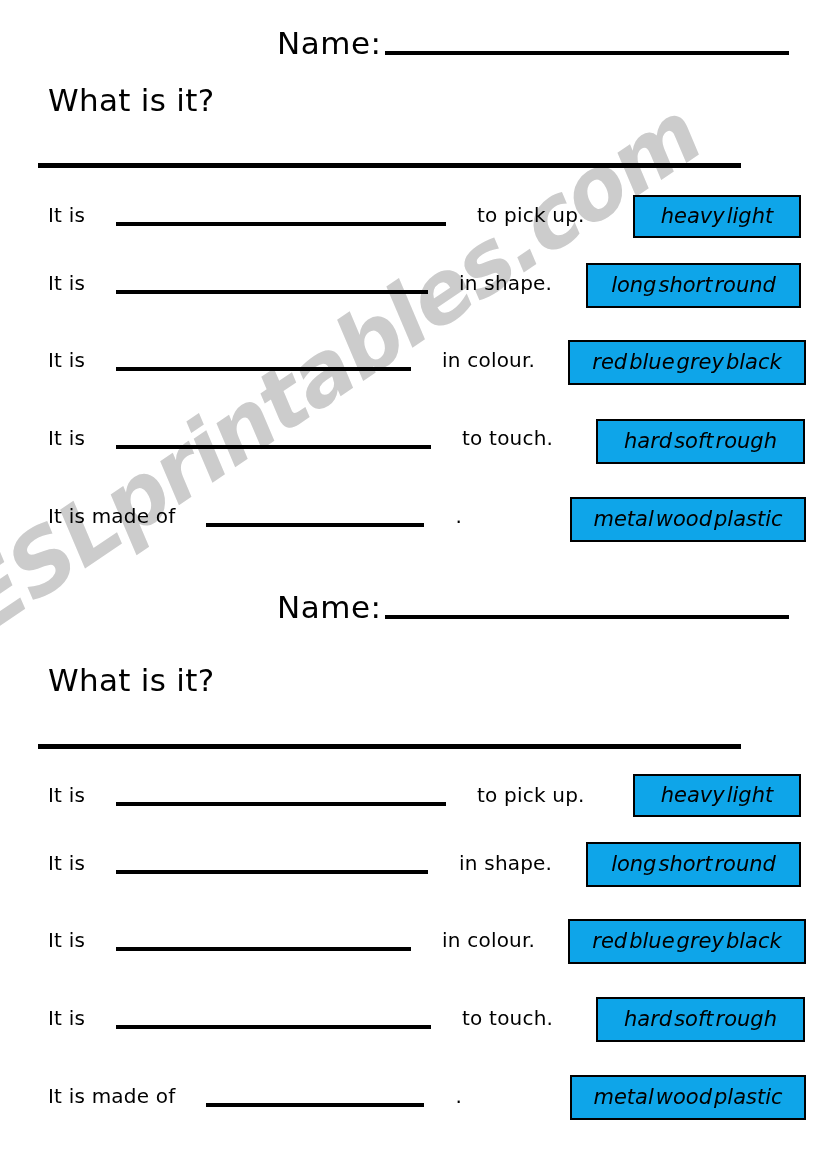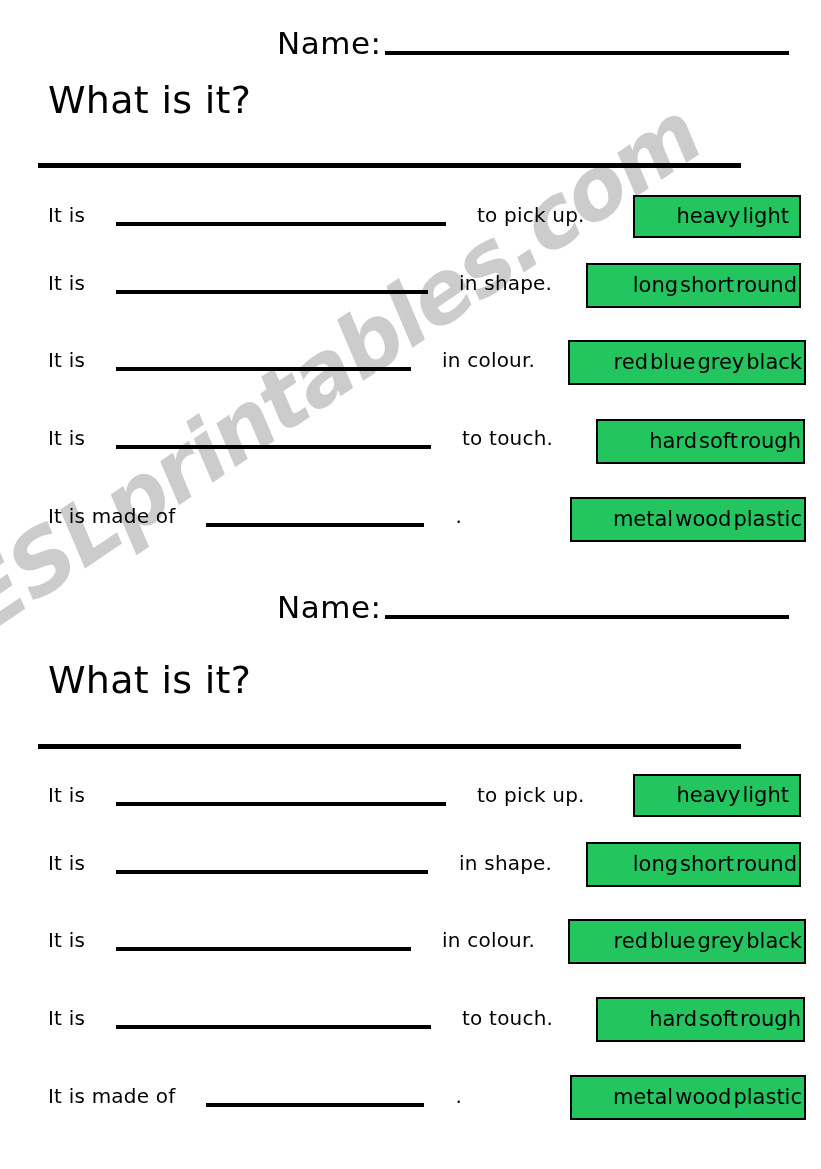--- a/index.html
+++ b/index.html
@@ -72,21 +72,21 @@
 
   
   .answer-rule {
     position: absolute;
     height: 5px;
     background: #000000;
   }
 
   .q-title {
     position: absolute;
-    font-size: 38px;
+    font-size: 31px;
     line-height: 31px;
     letter-spacing: 0.3px;
     white-space: nowrap;
   }
 
   
   .srow {
     position: absolute;
     display: flex;
     align-items: flex-start;
@@ -105,29 +105,30 @@
     margin: 0 7px;
   }
   .srow .tail {
     letter-spacing: 0.2px;
   }
 
   
   .optbox {
     position: absolute;
     border: 2px solid #000000;
-    background: #22c55e;
+    background: #0ea5e9;
     box-sizing: border-box;
     display: flex;
     align-items: center;
-    justify-content: flex-end;
+    justify-content: center;
     font-size: 21px;
     line-height: 21px;
     padding: 0 9px;
     white-space: nowrap;
+    font-style: italic;
   }
   .optbox span {
     display: inline-block;
     padding: 0 1px;
   }
   .optbox.tight {
     font-size: 21px;
     padding: 0 1px;
   }
 </style>

